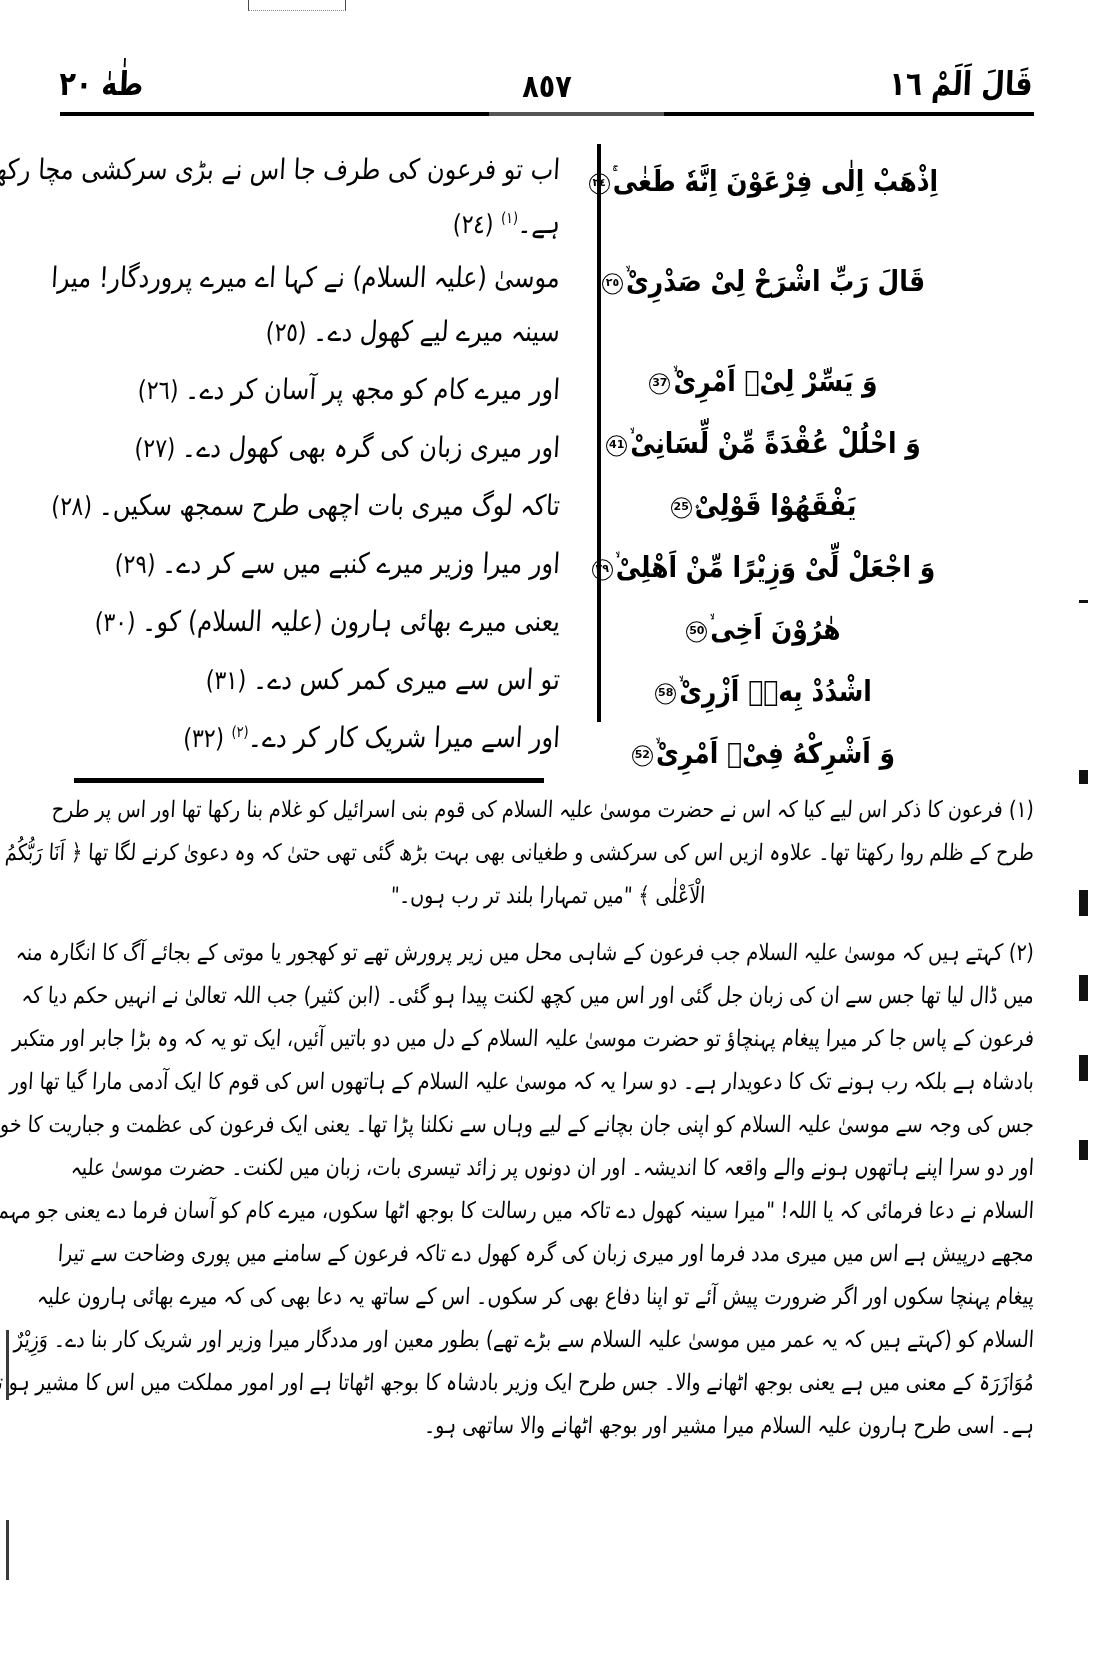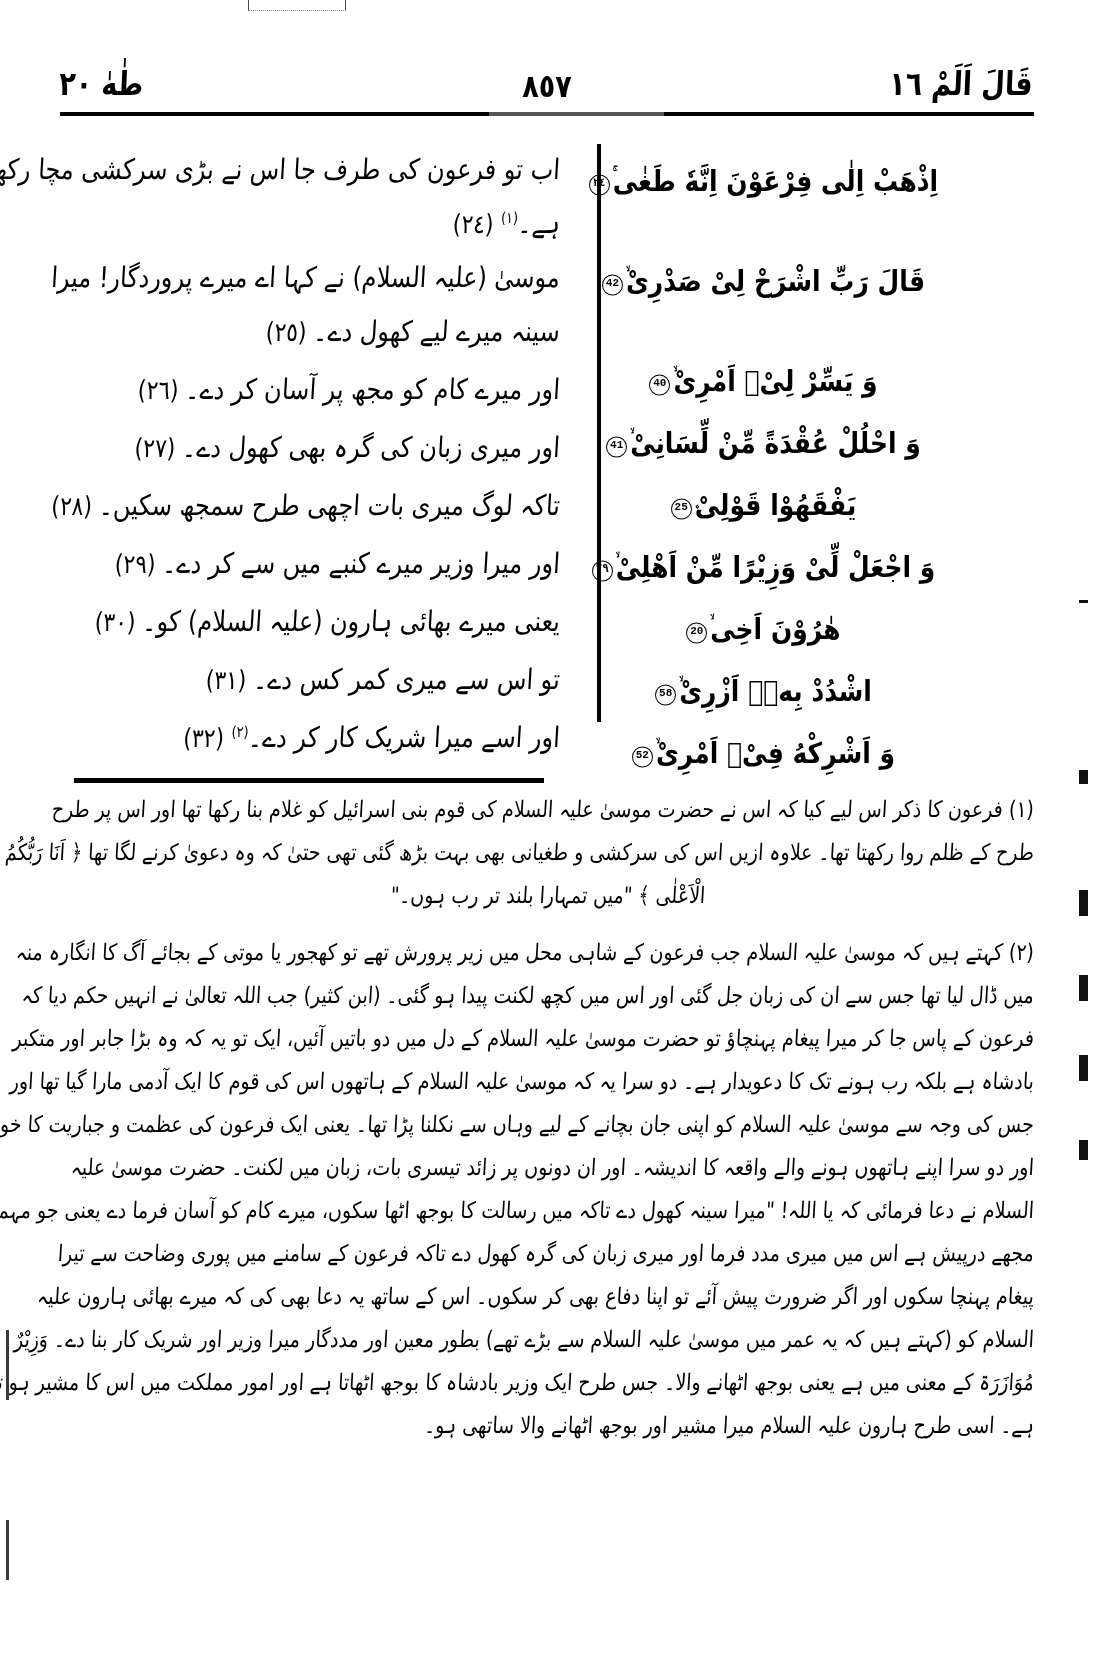--- a/index.html
+++ b/index.html
@@ -82,21 +82,20 @@
   }
   .ayah .num{
     display:inline-block;
     border:1.6px solid #000;border-radius:50%;
     width:19px;height:19px;line-height:17px;
     font-size:11px;font-weight:700;
     text-align:center;
     vertical-align:4px;
     margin:0 3px;
     transform:scaleY(0.87);
-    font-family:Liberation Mono, monospace;
   }
   .ayah .waqf{font-size:14px;vertical-align:10px;}
 
   .tr-line{
     font-size:24px;font-weight:500;
     line-height:1.0;
     white-space:nowrap;
     transform:scaleY(1.18) skewX(-4deg);
     transform-origin:right center;
     text-align:right;
@@ -149,26 +148,26 @@
     <div class="hdr-center">٨٥٧</div>
     <div class="hdr-left">طٰهٰ ٢٠</div>
   </div>
   <div class="hdr-rule shade"></div>
 
   <div class="cols">
     <div class="divider"></div>
 
     <div class="col-ar" id="arabic-col">
         <div class="ayah" style="position: absolute; right: 0px; left: 0px; top: 28px;"><span>اِذْهَبْ اِلٰى فِرْعَوْنَ اِنَّهٗ طَغٰى</span><span class="waqf">ۚ</span><span class="num">٢٤</span></div>
-        <div class="ayah" style="position: absolute; right: 0px; left: 0px; top: 128px;"><span>قَالَ رَبِّ اشْرَحْ لِىْ صَدْرِىْ</span><span class="waqf">ۙ</span><span class="num">42</span></div>
-        <div class="ayah" style="position: absolute; right: 0px; left: 0px; top: 228px;"><span>وَ يَسِّرْ لِىْۤ اَمْرِىْ</span><span class="waqf">ۙ</span><span class="num">40</span></div>
+        <div class="ayah" style="position: absolute; right: 0px; left: 0px; top: 128px;"><span>قَالَ رَبِّ اشْرَحْ لِىْ صَدْرِىْ</span><span class="waqf">ۙ</span><span class="num">٢٥</span></div>
+        <div class="ayah" style="position: absolute; right: 0px; left: 0px; top: 228px;"><span>وَ يَسِّرْ لِىْۤ اَمْرِىْ</span><span class="waqf">ۙ</span><span class="num">37</span></div>
         <div class="ayah" style="position: absolute; right: 0px; left: 0px; top: 290px;"><span>وَ احْلُلْ عُقْدَةً مِّنْ لِّسَانِىْ</span><span class="waqf">ۙ</span><span class="num">41</span></div>
         <div class="ayah" style="position: absolute; right: 0px; left: 0px; top: 352px;"><span>يَفْقَهُوْا قَوْلِىْ</span><span class="waqf">۪</span><span class="num">25</span></div>
         <div class="ayah" style="position: absolute; right: 0px; left: 0px; top: 414px;"><span>وَ اجْعَلْ لِّىْ وَزِيْرًا مِّنْ اَهْلِىْ</span><span class="waqf">ۙ</span><span class="num">٢٩</span></div>
-        <div class="ayah" style="position: absolute; right: 0px; left: 0px; top: 476px;"><span>هٰرُوْنَ اَخِى</span><span class="waqf">ۙ</span><span class="num">20</span></div>
+        <div class="ayah" style="position: absolute; right: 0px; left: 0px; top: 476px;"><span>هٰرُوْنَ اَخِى</span><span class="waqf">ۙ</span><span class="num">50</span></div>
         <div class="ayah" style="position: absolute; right: 0px; left: 0px; top: 538px;"><span>اشْدُدْ بِهٖۤ اَزْرِىْ</span><span class="waqf">ۙ</span><span class="num">58</span></div>
         <div class="ayah" style="position: absolute; right: 0px; left: 0px; top: 600px;"><span>وَ اَشْرِكْهُ فِىْۤ اَمْرِىْ</span><span class="waqf">ۙ</span><span class="num">52</span></div>
       </div>
     <div class="col-ur" id="urdu-col">
         <div class="tr-line" style="position: absolute; right: 0px; left: 0px; top: 18px;"><span>اب تو فرعون کی طرف جا اس نے بڑی سرکشی مچا رکھی</span></div>
         <div class="tr-line" style="position: absolute; right: 0px; left: 0px; top: 72px;"><span>ہے۔</span><sup>(١)</sup><span class="vn"> (٢٤)</span></div>
         <div class="tr-line" style="position: absolute; right: 0px; left: 0px; top: 126px;"><span>موسیٰ (علیہ السلام) نے کہا اے میرے پروردگار! میرا</span></div>
         <div class="tr-line" style="position: absolute; right: 0px; left: 0px; top: 180px;"><span>سینہ میرے لیے کھول دے۔</span><span class="vn"> (٢٥)</span></div>
         <div class="tr-line" style="position: absolute; right: 0px; left: 0px; top: 238px;"><span>اور میرے کام کو مجھ پر آسان کر دے۔</span><span class="vn"> (٢٦)</span></div>
         <div class="tr-line" style="position: absolute; right: 0px; left: 0px; top: 296px;"><span>اور میری زبان کی گرہ بھی کھول دے۔</span><span class="vn"> (٢٧)</span></div>

